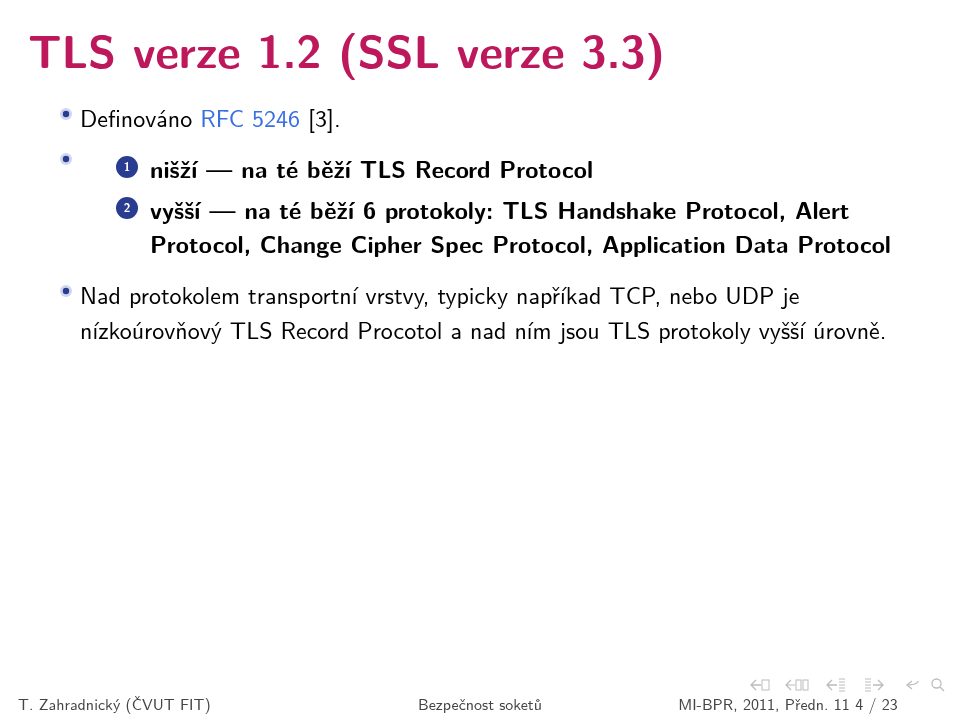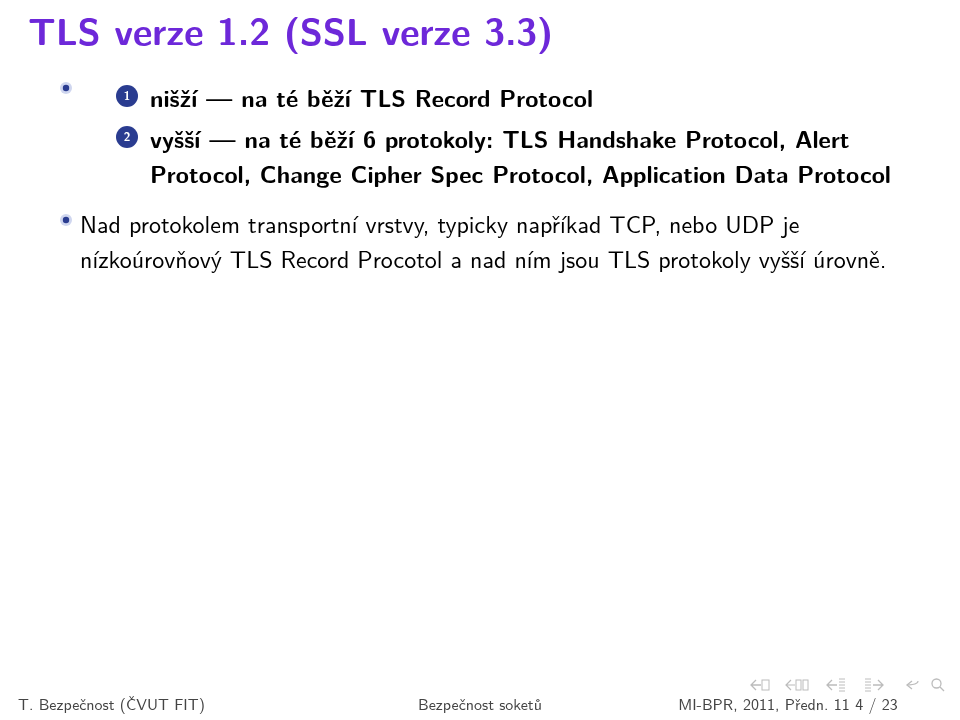--- a/index.html
+++ b/index.html
@@ -1,18 +1,18 @@
 <!DOCTYPE html>
 <html><head>
 <meta charset="utf-8">
 <style>
   * { box-sizing: border-box; margin: 0; padding: 0; }
   html, body { width: 960px; height: 720px; font-family: 'Latin Modern Sans', 'Computer Modern Sans', 'Lucida Grande', sans-serif; background: #fff; color: #000; }
   .slide { width: 960px; height: 720px; position: relative; display: flex; flex-direction: column; }
-  .title { color: #6d28d9; font-size: 38px; font-weight: bold; padding: 2px 28px 18px 28px; letter-spacing: -0.2px; }
+  .title { color: #be185d; font-size: 46px; font-weight: bold; padding: 16px 28px 18px 28px; letter-spacing: -0.2px; }
   .content { padding: 0 52px 0 52px; font-size: 24px; line-height: 1.45; }
   .item { display: flex; align-items: flex-start; margin-bottom: 10px; }
   .bullet-outer { flex: 0 0 28px; display: flex; align-items: center; justify-content: center; padding-top: 7px; }
   .bullet-outer svg { width: 14px; height: 14px; display: block; }
   .item-body { flex: 1; }
   .sublist { padding-left: 36px; margin-top: 6px; margin-bottom: 4px; }
   .subitem { display: flex; align-items: flex-start; margin-bottom: 6px; }
   .numdisc { flex: 0 0 22px; height: 22px; border-radius: 50%; background: #2a3c90; color: #fff; font-size: 12px; display: flex; align-items: center; justify-content: center; margin-right: 12px; margin-top: 5px; font-weight: bold; }
   .subitem-body { flex: 1; font-weight: bold; }
   .link { color: #3a6fe0; }
@@ -28,20 +28,31 @@
 </style>
 </head>
 <body>
 
 <div class="slide">
 
   <div class="title">TLS verze 1.2 (SSL verze 3.3)</div>
 
   <div class="content">
 
+    <div class="item">
+      <div class="bullet-outer">
+        <svg viewBox="0 0 14 14">
+            <circle cx="7" cy="7" r="6" fill="#cfd6ef"></circle>
+            <circle cx="7" cy="7" r="3.2" fill="#2a3c90"></circle>
+          </svg>
+      </div>
+      <div class="item-body">
+        <span>Definováno </span><span class="link">RFC 5246</span><span> [3].</span>
+      </div>
+    </div>
 
 
     <div class="item">
       <div class="bullet-outer">
         <svg viewBox="0 0 14 14">
             <circle cx="7" cy="7" r="6" fill="#cfd6ef"></circle>
             <circle cx="7" cy="7" r="3.2" fill="#2a3c90"></circle>
           </svg>
       </div>
       <div class="item-body">
@@ -106,18 +117,18 @@
       <span>
         <svg width="16" height="16" viewBox="0 0 16 16">
             <circle cx="6.5" cy="6.5" r="4.5" stroke="#bcbcbc" stroke-width="1.3" fill="none"></circle>
             <path d="M10 10 L14 14" stroke="#bcbcbc" stroke-width="1.3"></path>
           </svg>
       </span>
     </div>
   </div>
 
   <div class="footer">
-    <div class="left">T. Bezpečnost (ČVUT FIT)</div>
+    <div class="left">T. Zahradnický (ČVUT FIT)</div>
     <div class="center">Bezpečnost soketů</div>
     <div class="right">MI-BPR, 2011, Předn. 11    4 / 23</div>
   </div>
 
 </div>
 
 </body></html>

